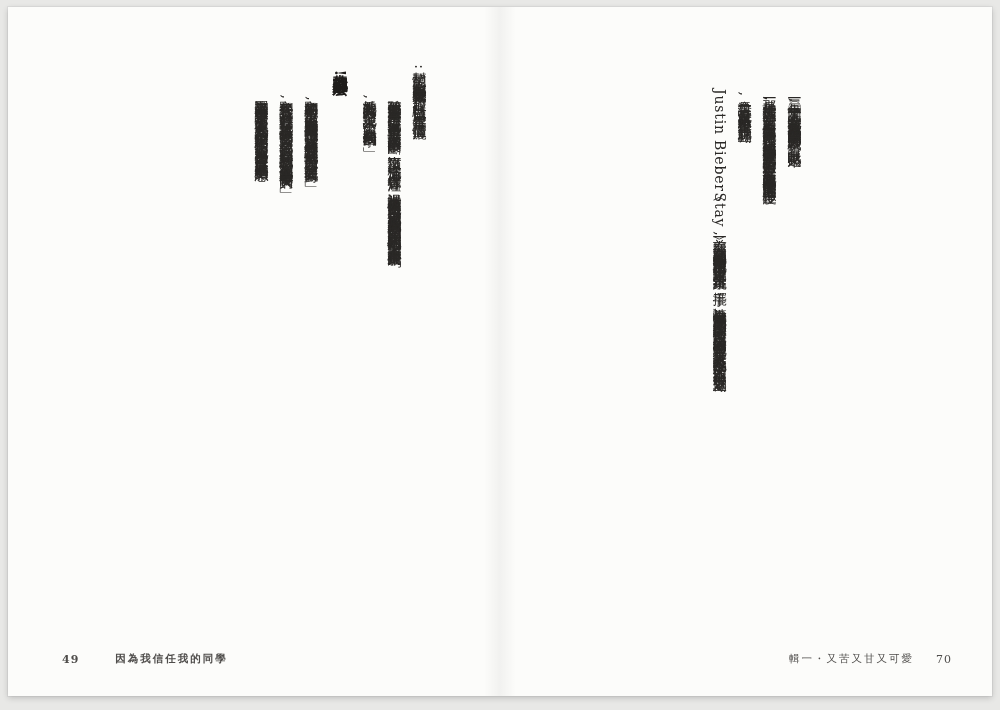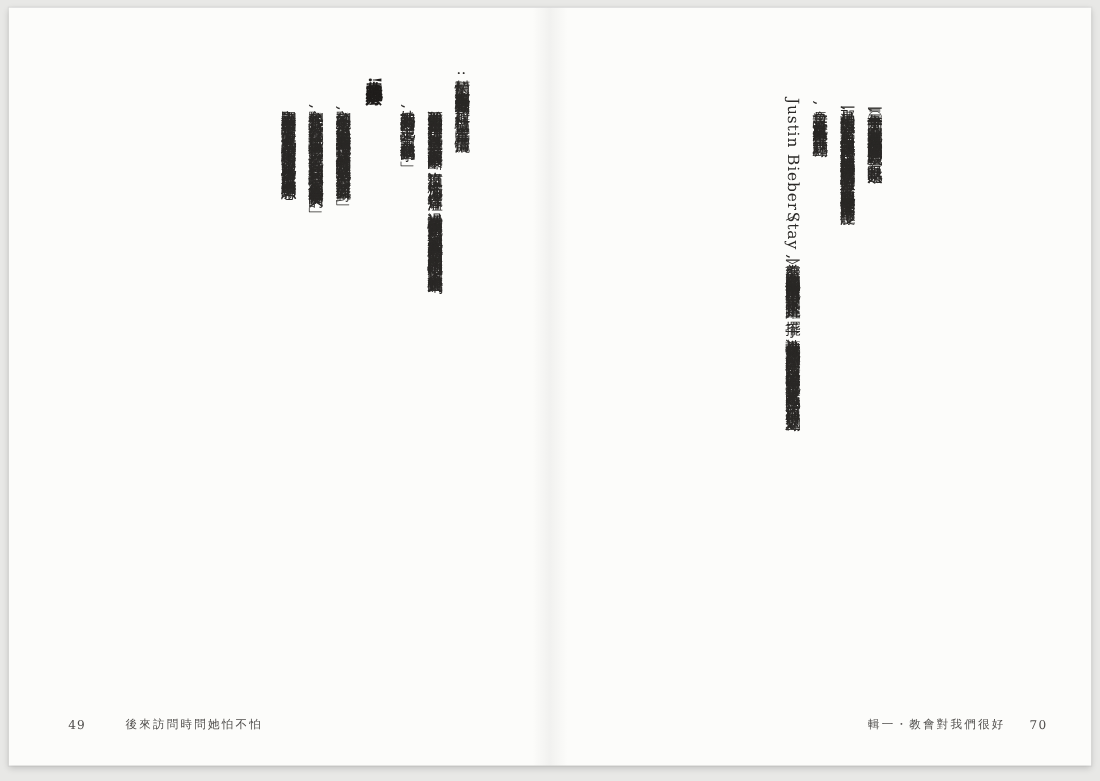--- a/index.html
+++ b/index.html
@@ -51,54 +51,54 @@
   .footer {
     position: absolute;
     top: 645px;
     font-size: 10.5px;
     color: #4f4d4b;
     display: flex;
     align-items: center;
   }
   .footer .running-head { letter-spacing: 2px; }
   .footer .page-num { font-size: 11px; letter-spacing: 1px; }
-  .footer-left  { left: 54px; }
+  .footer-left  { left: 54px; font-weight: bold; }
   .footer-left .page-num { margin-right: 36px; }
   .footer-right { right: 40px; }
   .footer-right .page-num { margin-left: 22px; }
 </style>
 </head>
 <body>
 
 <div class="spread">
 
   <div class="page page-right">
     
     
   </div>
   <div class="vbody right-body">
     <p>二〇二一年十二月的某天,當時北一女家長會蔡武恭會長傳了一個高一帶動唱比賽的影片給我,一看,眼眶就熱起來。</p>
     <p>那是一年禮班的表演,音樂響起之前,有個女生扶著同學跑出來站在定位,被扶的同學雙手往前伸好像在測量或是防護,但腳步並不遲疑,她面向觀眾的雙眼像全世界最深的湖,極度平靜。</p>
     <p>會長說,這是北一女有史以來第一位全盲學生,她叫林立翾。</p>
     <p>Justin Bieber〈Stay〉前奏一響,立翾跟其他同學同時間整齊用力地踏出第一個舞步,接下來不管是跳躍、擺手、轉身全都做得充滿節奏感又到位,中間需要換位置時,旁邊的同學衝過來帶她,接著大家又一起又喊又跳的,後來才知道,那口號還是立翾</p>
   </div>
   <div class="footer footer-right">
-    <span class="running-head">輯一・教會對我們很好</span>
+    <span class="running-head">輯一・又苦又甘又可愛</span>
     <span class="page-num">70</span>
   </div>
 
   <div class="page page-left"></div>
   <div class="vbody left-body">
     <p class="cont">幫忙想的:「七彩的夢想是青春最好禮物,一起前行,驕傲自信!青春年華,盡情揮灑!」</p>
     <p>雖然偶而會有左右邊跟別人不一樣,或是沒辦法一直對準正前方,但女孩的表演全程沒中斷、沒猶豫,一樣充滿活力,一樣青春洋溢。退場時女孩們尖叫著快速跑向場邊,立翾也被同學牽著以我真的會擔心的高速衝刺,後來訪問時問她怕不怕,難道不會不小心撞到東西嗎?</p>
     <p>她看著我的方向,堅定地說,「不會,因為我信任我的同學。」</p>
     <h2 class="section-heading">真的就是那麼好!</h2>
     <p>立翾的爸媽視力正常,但生下的老大立翔與老三立翾不知為何都是視障小孩,林家所屬教會的牧師說,「他們只擔憂愁苦一天而已,之後就樂觀面對。」</p>
     <p>立翾爸爸告訴我,「教會對我們很好,說這些孩子不只是我們的孩子,也是教會的孩子,聽到這句話我們就放心了,後來他們真的是在教會陪伴下長大的。」</p>
     <p>立翾國中畢業後本來申請安置鑑定,希望以此進入北一女就讀,但鑑定結果不如預期,於是她跟大家一樣參加會考,並以優異的成績考進第一志願。</p>
   </div>
   <div class="footer footer-left">
     <span class="page-num">49</span>
-    <span class="running-head">後來訪問時問她怕不怕</span>
+    <span class="running-head">因為我信任我的同學</span>
   </div>
 
   <div class="gutter"></div>
 </div>
 
 </body></html>

